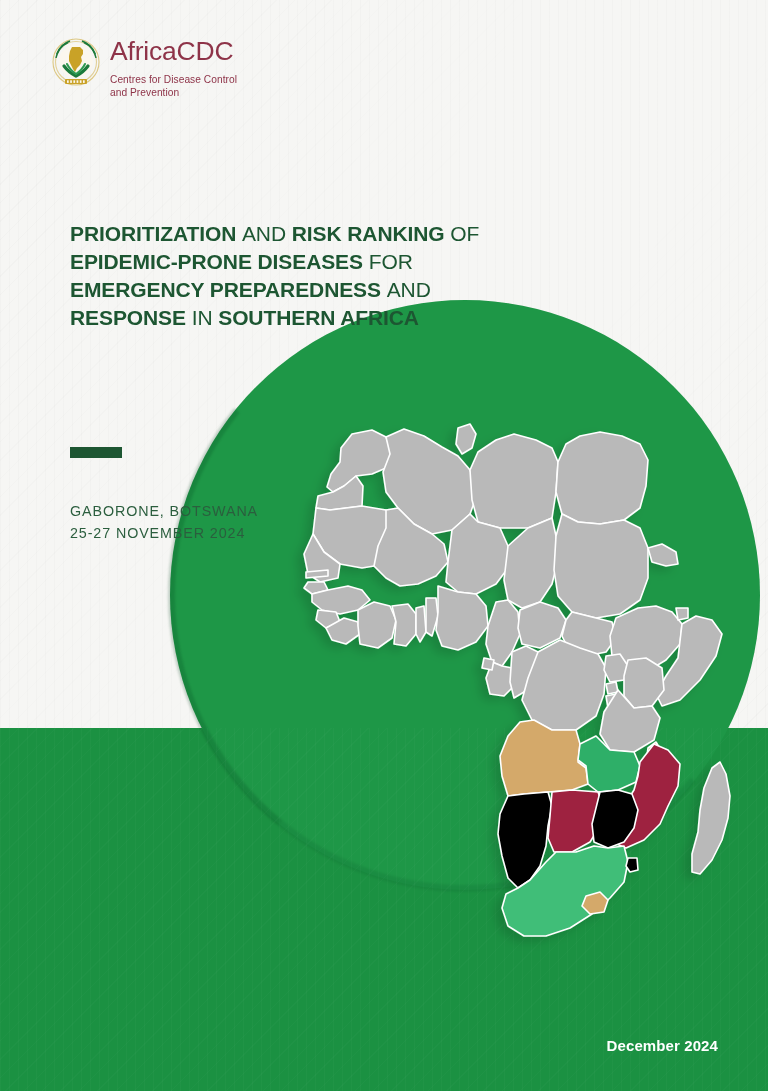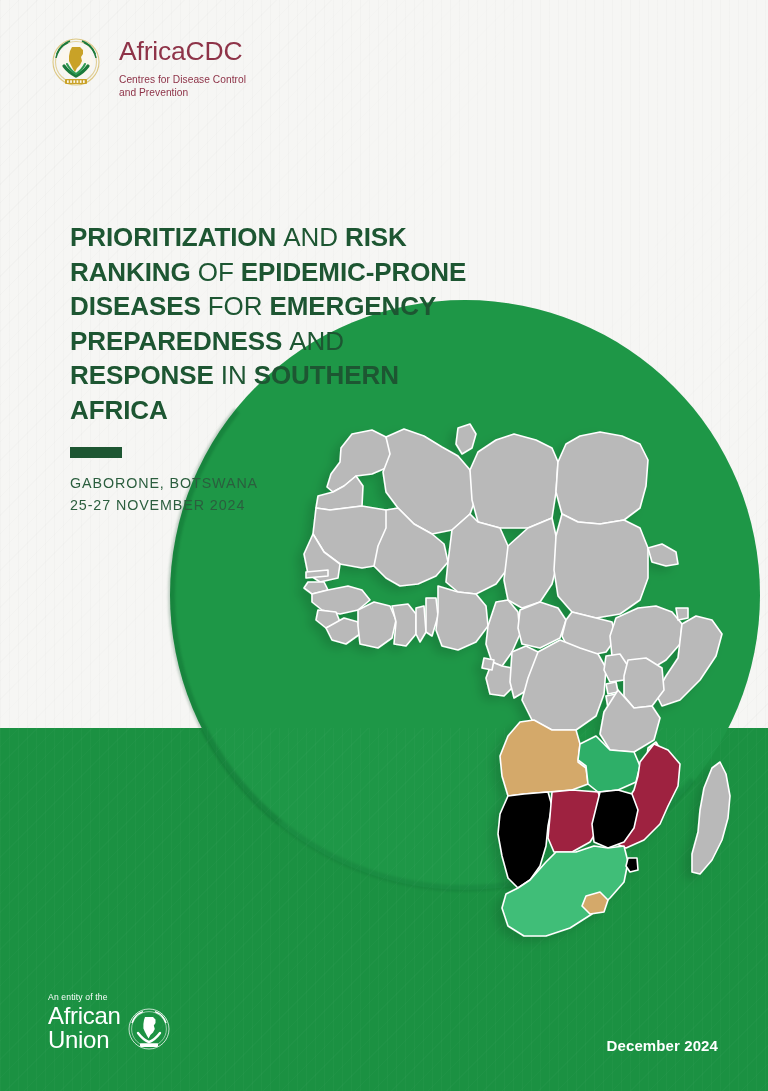--- a/index.html
+++ b/index.html
@@ -85,49 +85,49 @@
     left:168px; top:-430px; width:594px; height:594px;
     border-radius:50%;
     border:7px solid transparent;
     border-left-color:rgba(0,70,30,0.22);
     border-bottom-color:rgba(0,70,30,0.13);
     transform:rotate(-6deg);
     filter:blur(1.2px);
   }
 
   
-  .cdc-logo { position:absolute; left:50px; top:36px; display:flex; align-items:flex-start;gap:9px; }
+  .cdc-logo { position:absolute; left:50px; top:36px; display:flex; align-items:flex-start; }
   .cdc-emblem { width:52px; height:56px; flex:0 0 52px; }
   .cdc-words { margin-left:8px; padding-top:2px; }
   .cdc-title {
     font-size:26.5px; letter-spacing:-0.2px; line-height:1;
     color:#8E3348; font-weight:400;
   }
   .cdc-sub {
     font-size:10.2px; line-height:1.30; color:#8E3348;
     margin-top:8px; letter-spacing:0.05px;
   }
 
   
   .title-block {
     position:absolute; left:70px; top:220px; width:420px;
     color:#1D5632;
-    font-size:26px; line-height:1.33;
+    font-size:21px; line-height:1.33;
     letter-spacing:-0.1px;
   }
   .title-block .b { font-weight:700; }
   .title-block .r { font-weight:400; }
 
   .rule {
     position:absolute; left:70px; top:447px;
     width:52px; height:11px; background:#1D5632;
   }
 
   .meta {
-    position:absolute; left:70px; top:472px;
+    position:absolute; left:70px; top:500px;
     color:#2B5E3E; font-size:14.3px; line-height:1.55;
     letter-spacing:0.9px; font-weight:400;
   }
 
   
   .map-wrap { position:absolute; left:0; top:0; width:768px; height:1091px; }
   .map-wrap svg { position:absolute; left:0; top:0; }
 
   
   .au-logo { position:absolute; left:48px; top:993px; display:flex; align-items:center; }
@@ -322,37 +322,16 @@
     <span class="b">SOUTHERN AFRICA</span>
   </h1>
 
   <div class="rule"></div>
 
   <div class="meta">
     <div>GABORONE, BOTSWANA</div>
     <div>25-27 NOVEMBER 2024</div>
   </div>
 
-  <div class="au-logo">
-    <div class="au-words">
-      <div class="au-entity">An entity of the</div>
-      <div class="au-name">African</div>
-      <div class="au-name">Union</div>
-    </div>
-    <div class="au-emblem">
-      <svg viewBox="0 0 44 44" width="44" height="44">
-        <circle cx="22" cy="22" r="20" fill="none" stroke="#ffffff" stroke-width="1" opacity="0.75"></circle>
-        <circle cx="22" cy="22" r="17.4" fill="none" stroke="#ffffff" stroke-width="0.9" opacity="0.6"></circle>
-        <path d="M5 16 A18 18 0 0 1 16 4.6" fill="none" stroke="#ffffff" stroke-width="1.5"></path>
-        <path d="M39 16 A18 18 0 0 0 28 4.6" fill="none" stroke="#ffffff" stroke-width="1.5"></path>
-
-        <path fill="#ffffff" d="M18 10 L26 10 L28.5 12.5 L28.5 16 L26.8 18.6 L27.8 22 L26 25.5 L23.4 28 L21.6 31.5 L19.8 28.4 L18 25 L16.4 21.6 L16.4 17 L17 13 Z"></path>
-
-        <path d="M11 26 C14 30 18 33.5 22 35.2 C26 33.5 30 30 33 26" fill="none" stroke="#ffffff" stroke-width="2.4" stroke-linecap="round"></path>
-
-        <rect x="13" y="36.3" width="18" height="3.6" rx="0.8" fill="#ffffff"></rect>
-      </svg>
-    </div>
-  </div>
 
   <div class="doc-date">December 2024</div>
 
 </div>
 
 </body></html>

